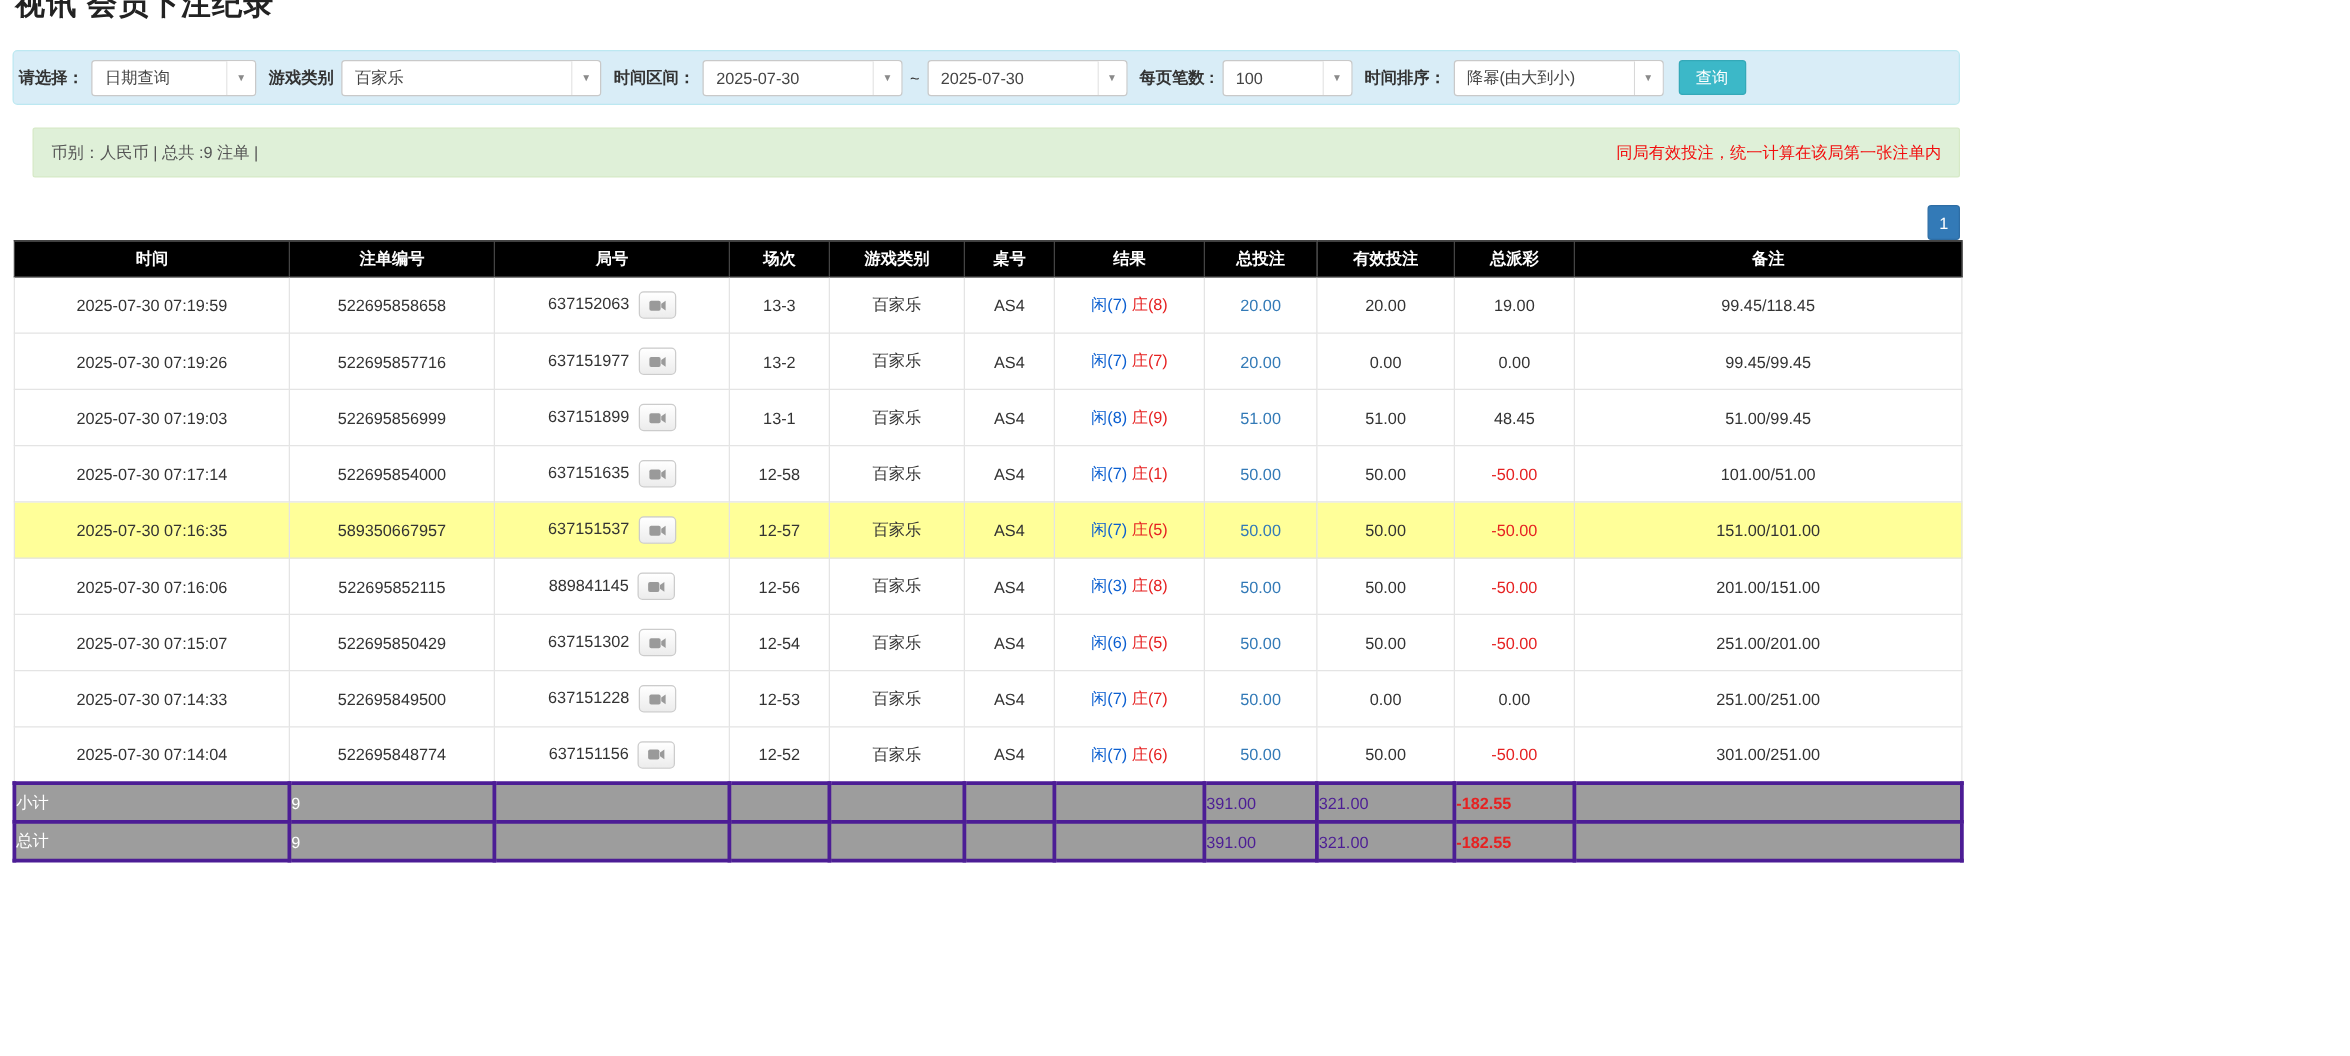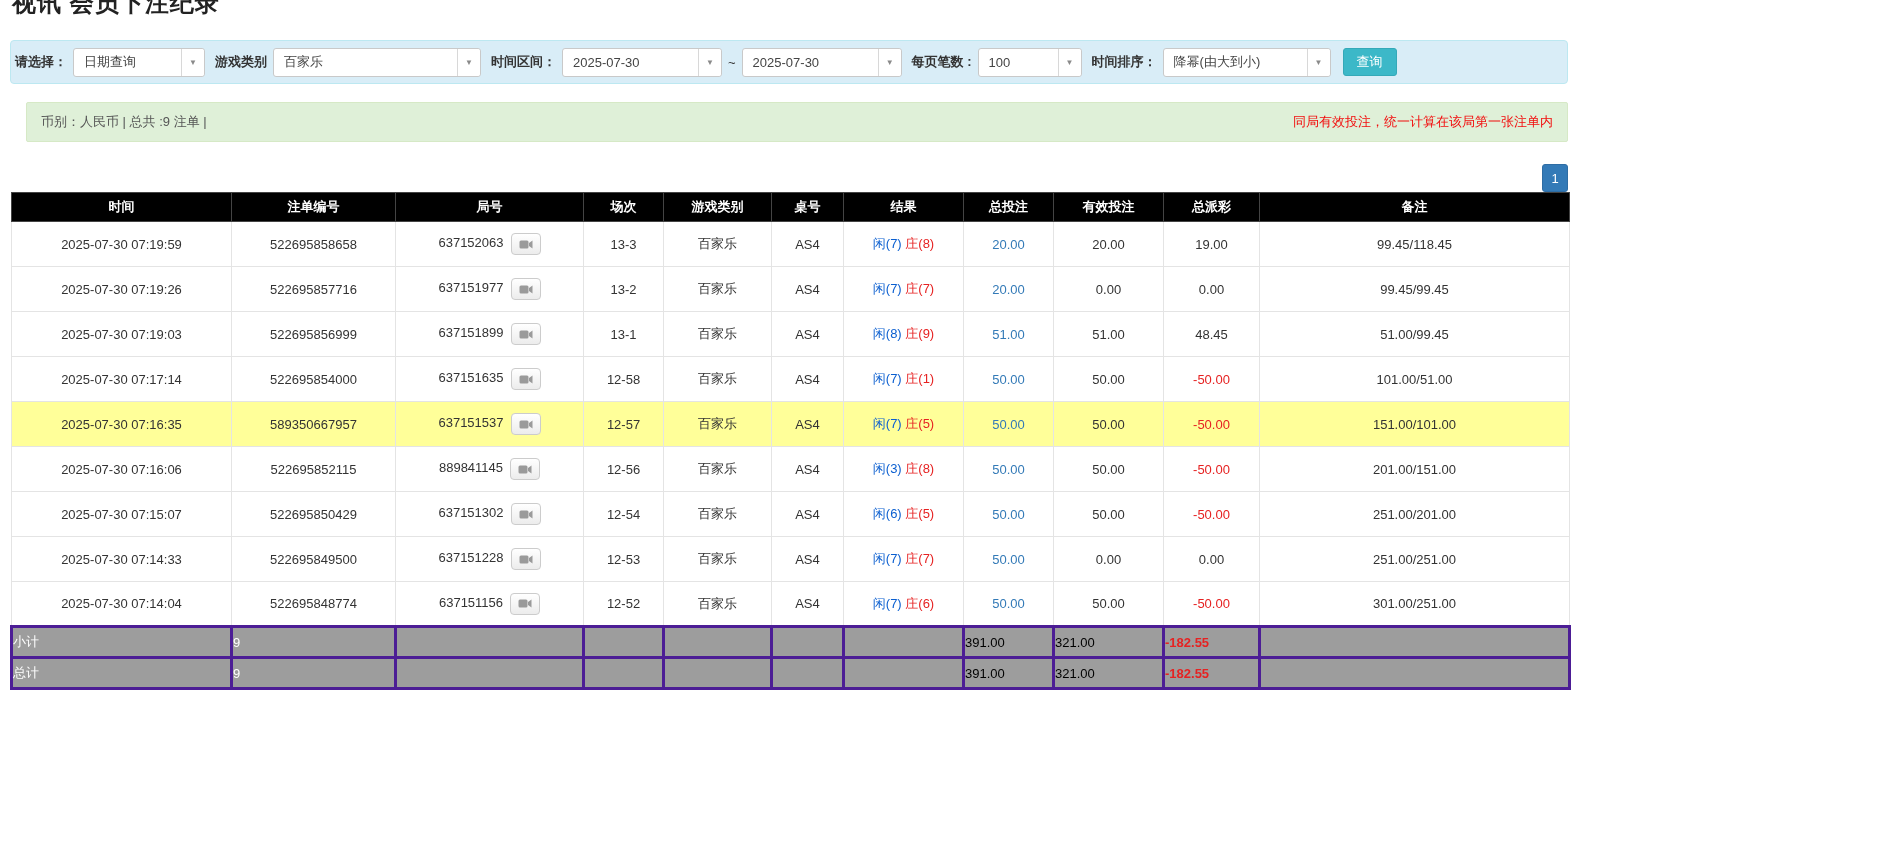--- a/index.html
+++ b/index.html
@@ -36,21 +36,21 @@
   
   table.records { border-collapse: collapse; width: 1558px; table-layout: fixed; font-size: 13px; }
   table.records th { background: #000; color: #fff; font-weight: bold; height: 29px; border: 1px solid #444; text-align: center; }
   table.records tbody td { border: 1px solid #e4e4e4; text-align: center; height: 45px; color: #333; background: #fff; }
   tr.highlight td { background: #ffff99 !important; }
   .bet-link { color: #337ab7; cursor: pointer; }
   .res-player { color: #0b5fd0; }
   .res-banker { color: #e62222; }
   .neg { color: #e62222 !important; }
   tfoot td { background: #9d9d9d; color: #fff; height: 31px; border: 3px solid #4c1d95; text-align: left; }
-  tfoot td.foot-num { color: #000000; }
+  tfoot td.foot-num { color: #4c1d95; }
   tfoot td.foot-neg { color: #e62222; font-weight: bold; }
 
   .replay-btn { display: inline-flex; align-items: center; justify-content: center; width: 30px; height: 22px; border: 1px solid #ccc; border-radius: 4px; background: linear-gradient(#ffffff, #ececec); margin-left: 7px; vertical-align: middle; cursor: pointer; }
 </style>
 </head>
 <body>
 
 <div class="wrap">
 
   <h1 class="page-title">视讯 会员下注纪录</h1>

